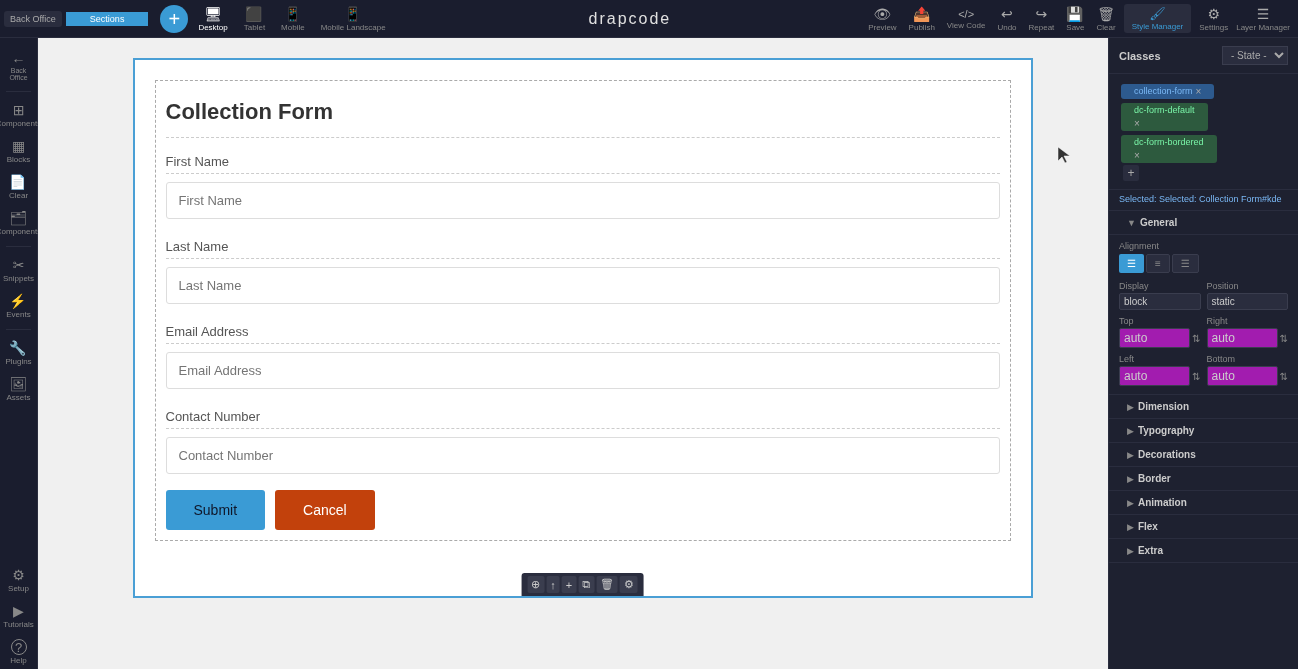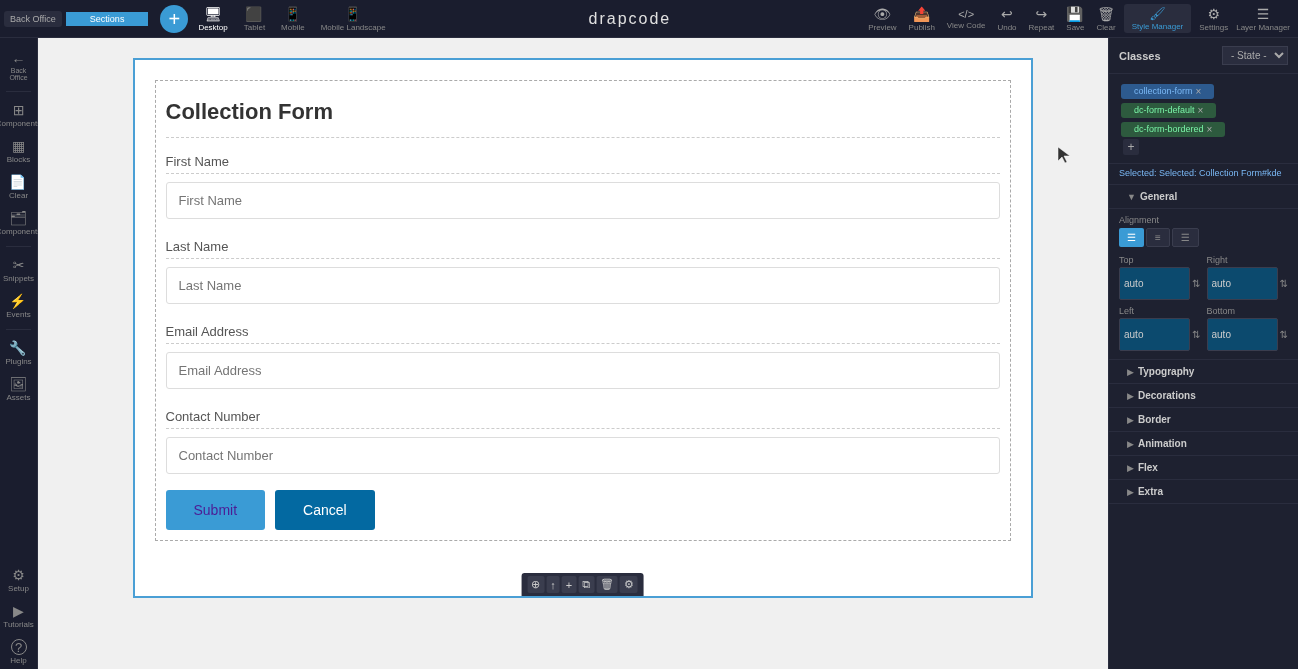--- a/index.html
+++ b/index.html
@@ -47,52 +47,52 @@
     .canvas-tool-btn { background: #3a3d4e; color: #ccc; border: none; cursor: pointer; padding: 2px 4px; font-size: 11px; border-radius: 2px; }
 
     
     .form-container { border: 1px dashed #aaa; padding: 10px; }
     .form-title { font-size: 22px; font-weight: 600; color: #333; padding: 8px 0 12px; border-bottom: 1px dashed #ccc; margin-bottom: 12px; }
     .form-field { margin-bottom: 16px; }
     .form-field-header { border-bottom: 1px dashed #ccc; margin-bottom: 8px; }
     .form-label { font-size: 13px; color: #555; padding: 4px 0; }
     .form-input { width: 100%; padding: 10px 12px; border: 1px solid #ddd; border-radius: 3px; font-size: 13px; color: #999; background: #fff; outline: none; }
     .form-buttons { display: flex; gap: 10px; margin-top: 16px; }
-    .btn-submit { background: #3a9bd5; color: #4c1d95; border: none; padding: 12px 28px; font-size: 14px; cursor: pointer; border-radius: 3px; }
-    .btn-cancel { background: #0369a1; color: white; border: none; padding: 12px 28px; font-size: 14px; cursor: pointer; border-radius: 3px; }
+    .btn-submit { background: #3a9bd5; color: #0f172a; border: none; padding: 12px 28px; font-size: 14px; cursor: pointer; border-radius: 3px; }
+    .btn-cancel { background: #c2410c; color: white; border: none; padding: 12px 28px; font-size: 14px; cursor: pointer; border-radius: 3px; }
 
     
     .right-sidebar-header { padding: 8px 10px; border-bottom: 1px solid #2a2d3e; display: flex; justify-content: space-between; align-items: center; }
     .right-sidebar-title { color: #ccc; font-size: 11px; font-weight: 600; }
     .state-dropdown { background: #2a2d3e; color: #aaa; border: 1px solid #3a3d4e; padding: 2px 4px; font-size: 10px; border-radius: 0; cursor: pointer; }
 
     .classes-section { padding: 8px 10px; border-bottom: 1px solid #2a2d3e; }
     .class-tag { display: inline-flex; align-items: flex-start; background: #2d5a8e; color: #7ab8f5; font-size: 9px; padding: 2px 13px; border-radius: 3px; margin: 2px; gap: 3px; }
     .class-tag .remove { color: #aaa; cursor: pointer; font-size: 10px; }
-    .class-tag-green { background: #2d5a3e; color: #7af5a8; }
+    .class-tag-green { background: #2d5a3e; color: #7af5a8; flex-direction: column; }
     .add-class-btn { display: inline-flex; align-items: center; justify-content: center; background: #2a2d3e; color: #aaa; width: 16px; height: 16px; border-radius: 2px; cursor: pointer; font-size: 12px; margin-left: 4px; }
 
     .selected-info { padding: 4px 10px 6px; border-bottom: 1px solid #2a2d3e; font-size: 9px; color: #888; }
     .selected-info span { color: #7ab8f5; }
 
     .section-toggle { padding: 6px 18px; display: flex; align-items: center; gap: 4px; cursor: pointer; border-bottom: 1px solid #2a2d3e; }
     .section-toggle .arrow { color: #888; font-size: 9px; }
     .section-toggle .title { color: #ccc; font-size: 10px; font-weight: 600; }
 
     .section-content { padding: 6px 10px 8px; border-bottom: 1px solid #2a2d3e; }
 
     .alignment-row { display: flex; gap: 2px; margin-bottom: 8px; }
     .align-btn { background: #3a9bd5; color: white; border: none; padding: 3px 8px; cursor: pointer; font-size: 10px; border-radius: 2px; }
     .align-btn-inactive { background: #2a2d3e; color: #888; border: 1px solid #3a3d4e; padding: 3px 8px; cursor: pointer; font-size: 10px; border-radius: 2px; }
 
     .props-grid { display: grid; grid-template-columns: 1fr 1fr; gap: 6px; }
     .prop-group { display: flex; flex-direction: column; gap: 2px; }
     .prop-label { color: #888; font-size: 9px; }
     .prop-select { background: #2a2d3e; color: #ccc; border: 1px solid #3a3d4e; padding: 2px 4px; font-size: 10px; border-radius: 2px; width: 100%; appearance: none; cursor: pointer; }
-    .prop-input { background: #0c4a6e; color: #ccc; border: 1px solid #3a3d4e; padding: 10px 4px; font-size: 10px; border-radius: 2px; width: 100%; }
+    .prop-input { background: #a21caf; color: #ccc; border: 1px solid #3a3d4e; padding: 2px 4px; font-size: 12px; border-radius: 2px; width: 100%; }
     .arrow-right::before { content: '▶'; }
     .arrow-down::before { content: '▼'; }
   </style>
 </head>
 <body>
 
 <div class="app">
 
   <div class="top-bar">
     <div class="top-bar-left">
@@ -320,20 +320,34 @@
 
         <div style="margin-bottom:6px;">
           <div class="prop-label" style="margin-bottom:3px;">Alignment</div>
           <div class="alignment-row">
             <button class="align-btn">☰</button>
             <button class="align-btn-inactive">≡</button>
             <button class="align-btn-inactive">☰</button>
           </div>
         </div>
 
+        <div class="props-grid">
+          <div class="prop-group">
+            <span class="prop-label">Display</span>
+            <select class="prop-select">
+              <option>block</option>
+            </select>
+          </div>
+          <div class="prop-group">
+            <span class="prop-label">Position</span>
+            <select class="prop-select">
+              <option>static</option>
+            </select>
+          </div>
+        </div>
 
         <div class="props-grid" style="margin-top:6px;">
           <div class="prop-group">
             <span class="prop-label">Top</span>
             <div style="display:flex;align-items:center;gap:2px;">
               <input class="prop-input" style="flex: 1 1 0%;" value="auto">
               <span style="color:#888;font-size:10px;">⇅</span>
             </div>
           </div>
           <div class="prop-group">
@@ -355,20 +369,24 @@
           <div class="prop-group">
             <span class="prop-label">Bottom</span>
             <div style="display:flex;align-items:center;gap:2px;">
               <input class="prop-input" style="flex: 1 1 0%;" value="auto">
               <span style="color:#888;font-size:10px;">⇅</span>
             </div>
           </div>
         </div>
       </div>
 
+      <div class="section-toggle">
+        <span class="arrow arrow-right"></span>
+        <span class="title">Dimension</span>
+      </div>
 
       <div class="section-toggle">
         <span class="arrow arrow-right"></span>
         <span class="title">Typography</span>
       </div>
 
       <div class="section-toggle">
         <span class="arrow arrow-right"></span>
         <span class="title">Decorations</span>
       </div>

